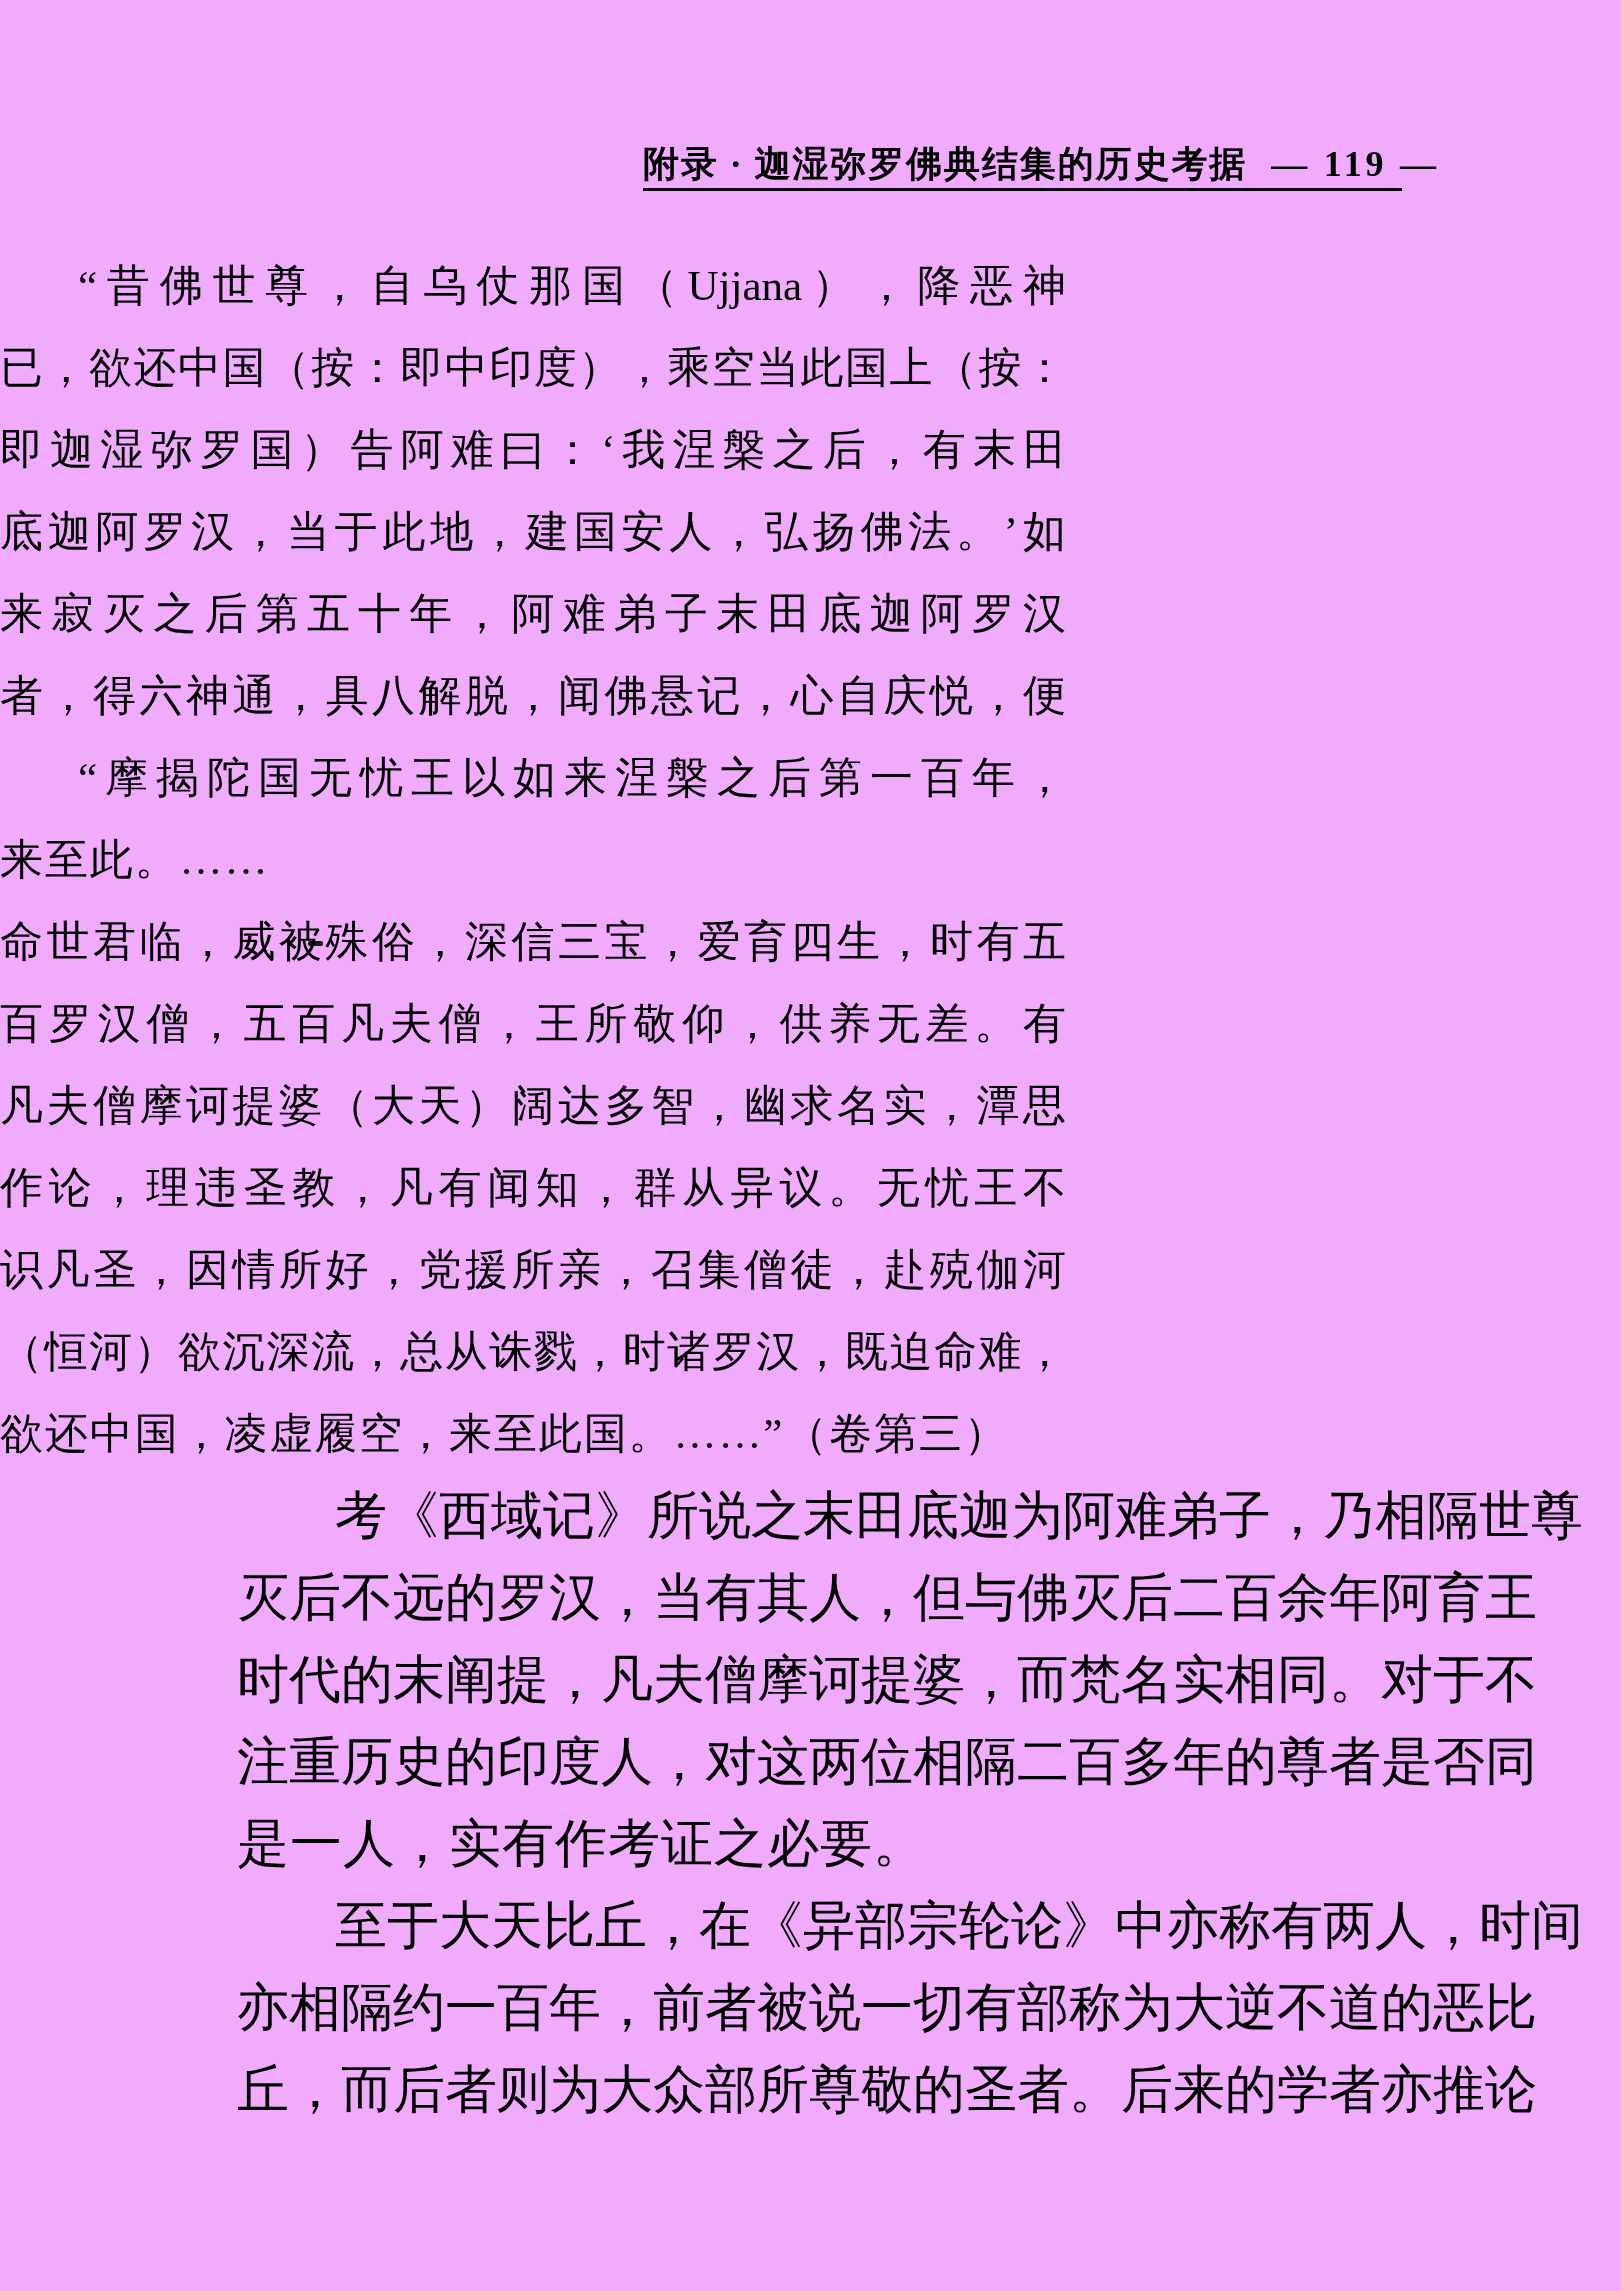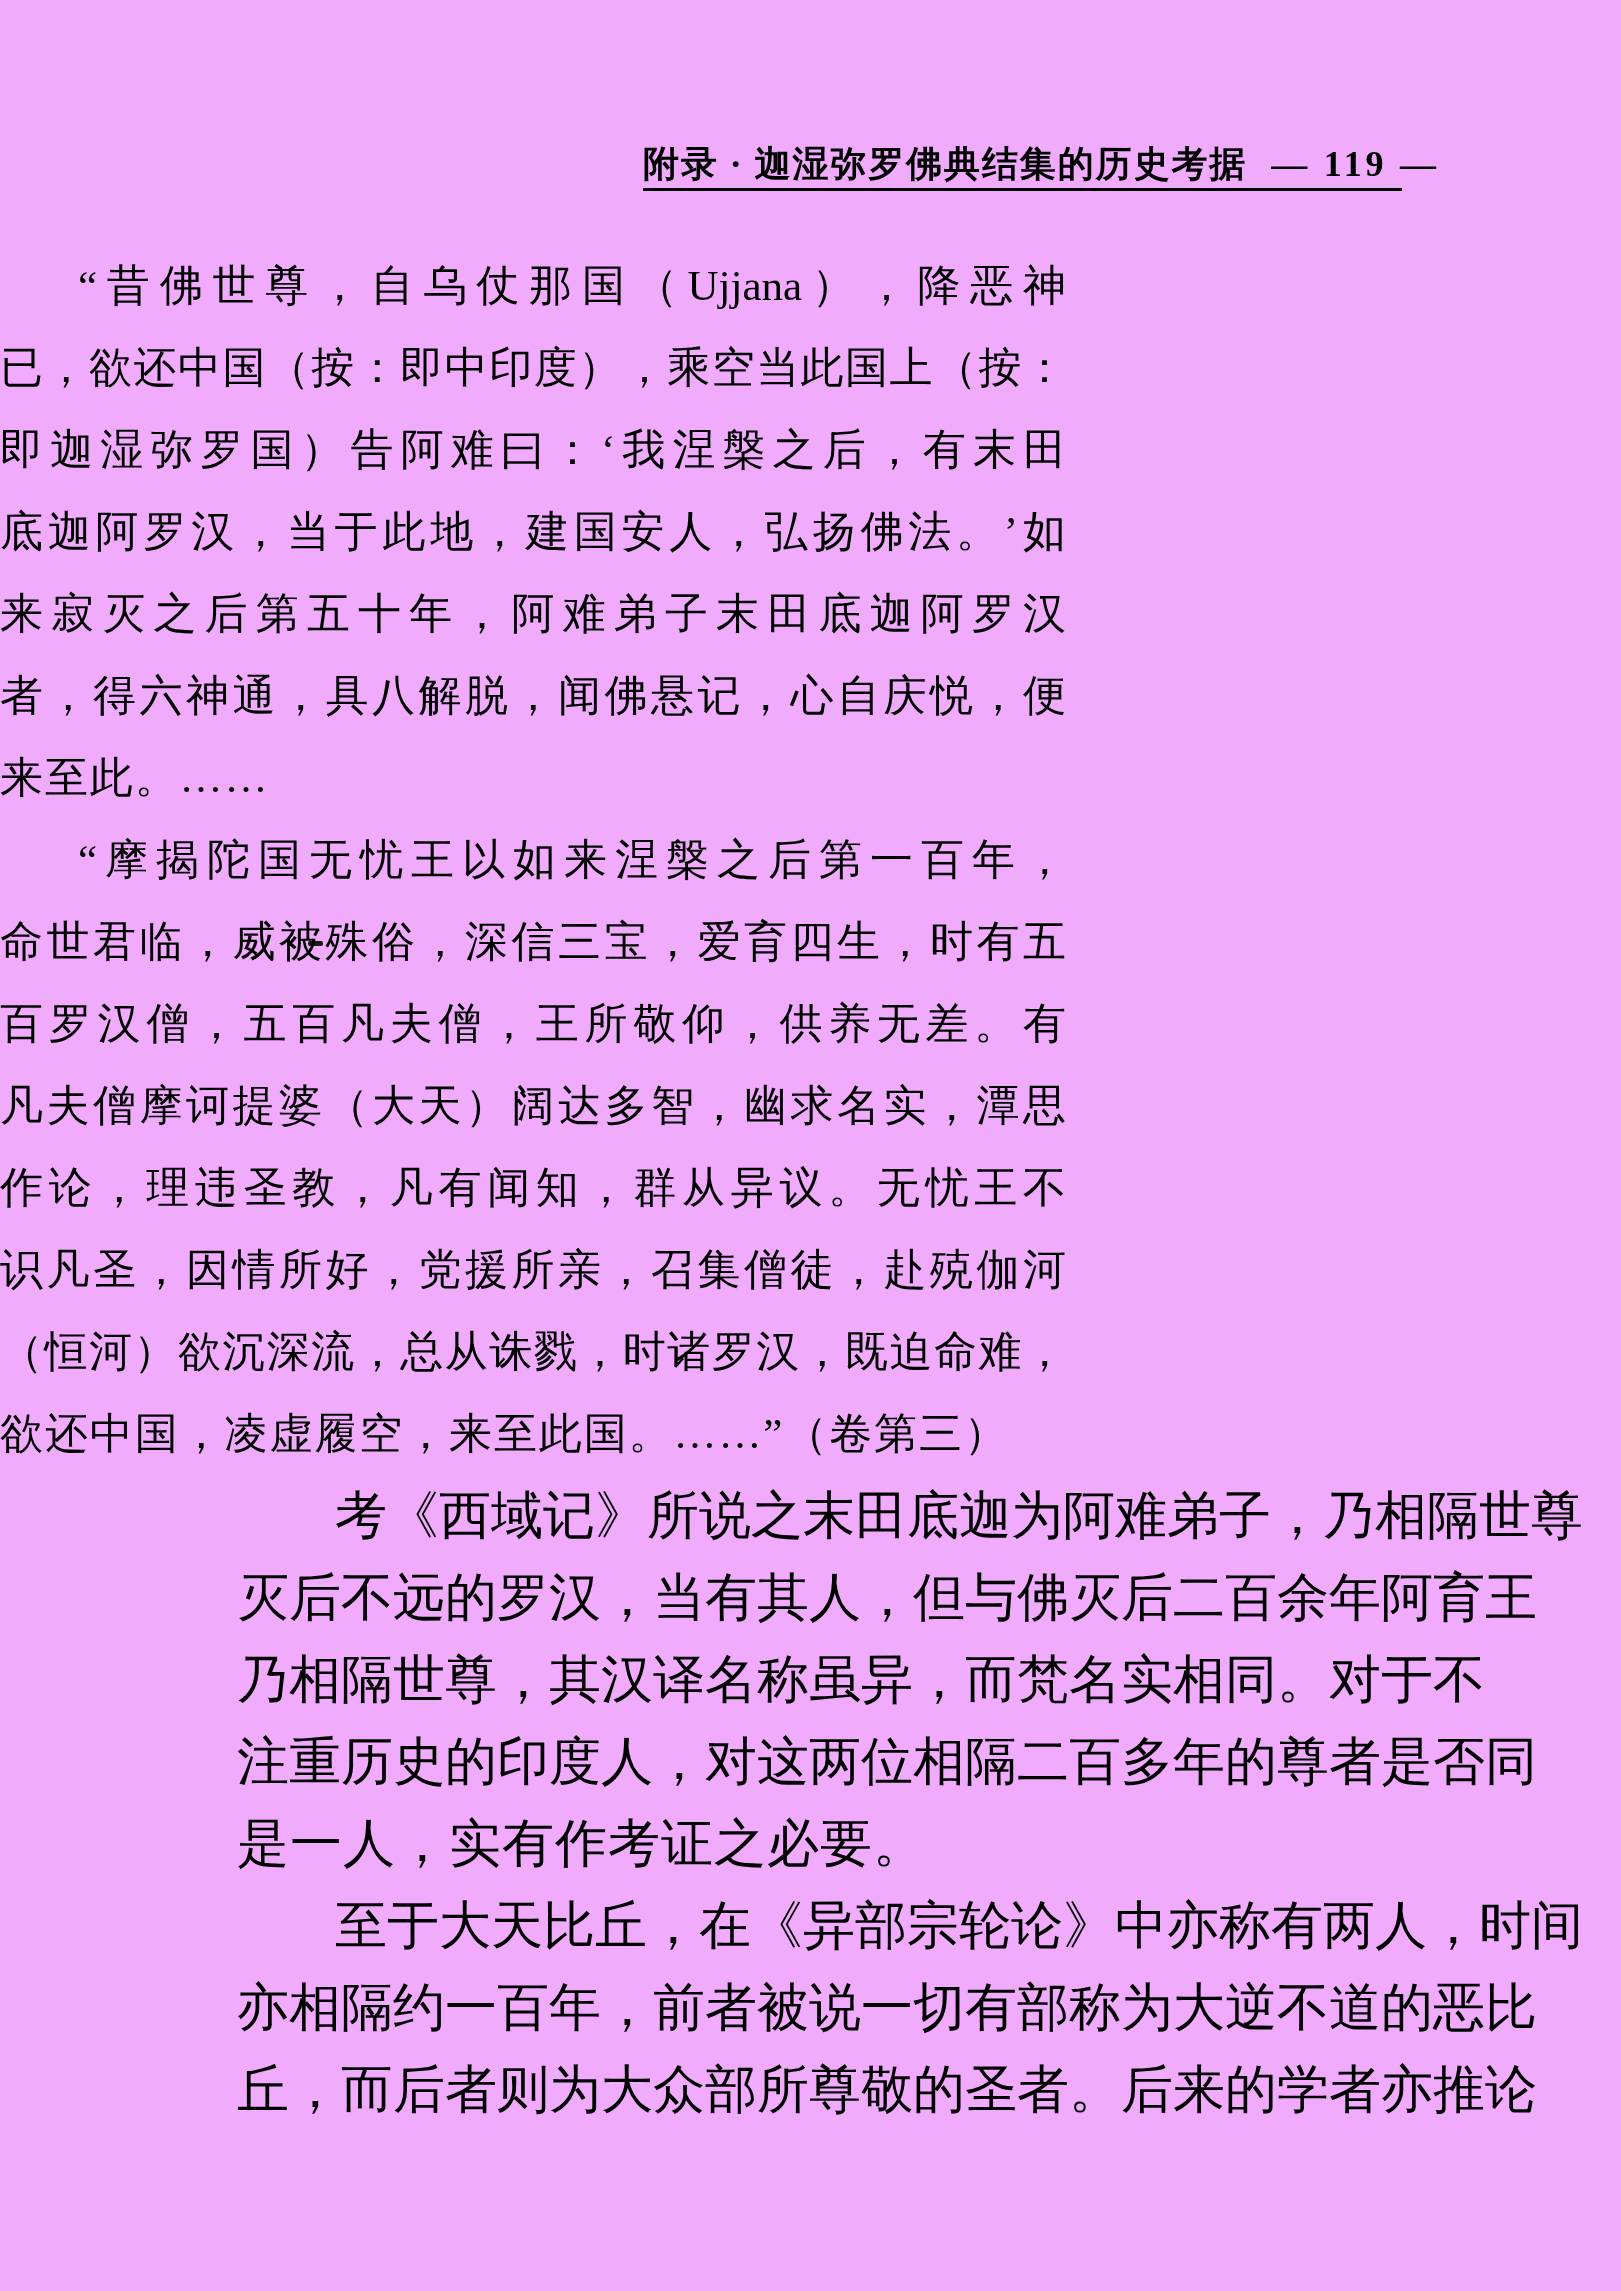--- a/index.html
+++ b/index.html
@@ -91,34 +91,34 @@
   <div class="artifact-dash"></div>
 
   <div class="page-body">
 
     <div class="line q first">“昔佛世尊，自乌仗那国（Ujjana），降恶神</div>
     <div class="line q">已，欲还中国（按：即中印度），乘空当此国上（按：</div>
     <div class="line q">即迦湿弥罗国）告阿难曰：‘我涅槃之后，有末田</div>
     <div class="line q">底迦阿罗汉，当于此地，建国安人，弘扬佛法。’如</div>
     <div class="line q">来寂灭之后第五十年，阿难弟子末田底迦阿罗汉</div>
     <div class="line q">者，得六神通，具八解脱，闻佛悬记，心自庆悦，便</div>
+    <div class="line q first">“摩揭陀国无忧王以如来涅槃之后第一百年，</div>
+
     <div class="line q nj">来至此。……</div>
-
-    <div class="line q first">“摩揭陀国无忧王以如来涅槃之后第一百年，</div>
     <div class="line q">命世君临，威被殊俗，深信三宝，爱育四生，时有五</div>
     <div class="line q">百罗汉僧，五百凡夫僧，王所敬仰，供养无差。有</div>
     <div class="line q">凡夫僧摩诃提婆（大天）阔达多智，幽求名实，潭思</div>
     <div class="line q">作论，理违圣教，凡有闻知，群从异议。无忧王不</div>
     <div class="line q">识凡圣，因情所好，党援所亲，召集僧徒，赴殑伽河</div>
     <div class="line q">（恒河）欲沉深流，总从诛戮，时诸罗汉，既迫命难，</div>
     <div class="line q nj">欲还中国，凌虚履空，来至此国。……”（卷第三）</div>
 
     <div class="line m first">考《西域记》所说之末田底迦为阿难弟子，乃相隔世尊</div>
     <div class="line m">灭后不远的罗汉，当有其人，但与佛灭后二百余年阿育王</div>
-    <div class="line m">乃相隔世尊，其汉译名称虽异，而梵名实相同。对于不</div>
+    <div class="line m">时代的末阐提，凡夫僧摩诃提婆，而梵名实相同。对于不</div>
     <div class="line m">注重历史的印度人，对这两位相隔二百多年的尊者是否同</div>
     <div class="line m nj">是一人，实有作考证之必要。</div>
 
     <div class="line m first">至于大天比丘，在《异部宗轮论》中亦称有两人，时间</div>
     <div class="line m">亦相隔约一百年，前者被说一切有部称为大逆不道的恶比</div>
     <div class="line m">丘，而后者则为大众部所尊敬的圣者。后来的学者亦推论</div>
   </div>
 
 </div>
 

